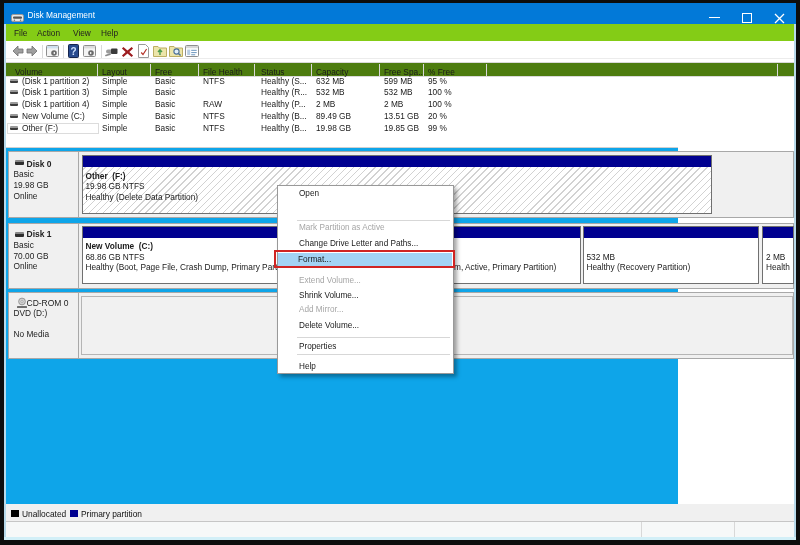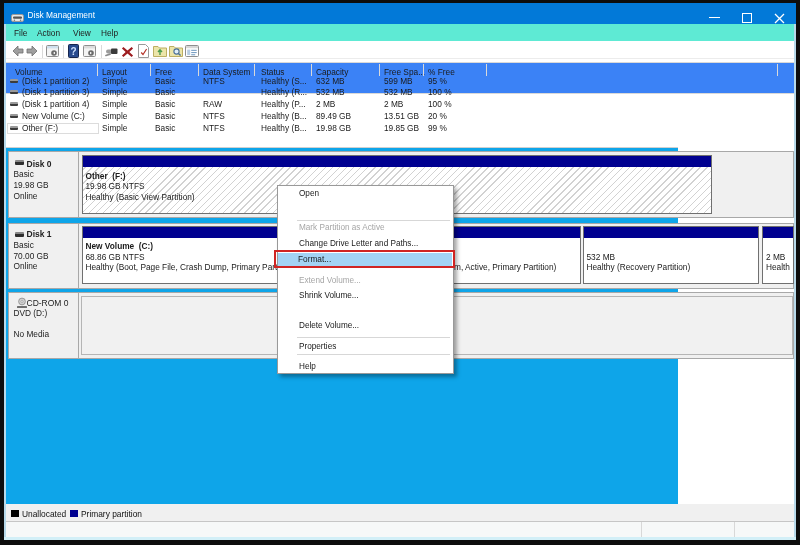--- a/index.html
+++ b/index.html
@@ -4,26 +4,26 @@
 html{width:800px;height:545px;background:#0d0d0d}
 body{width:800px;height:545px;background:#0d0d0d;font-family:"Liberation Sans",sans-serif;position:relative;overflow:hidden;filter:blur(0.35px)}
 .abs{position:absolute}
 #winbg{left:4px;top:3px;width:792px;height:537px;background:#ffffff}
 #bl{left:4px;top:24px;width:2px;height:516px;background:#b7d9ea;z-index:40}
 #br{left:794px;top:24px;width:2px;height:516px;background:#b7d9ea;z-index:40}
 #bb{left:4px;top:537px;width:792px;height:3px;background:#d2eff7;z-index:40}
 #title{left:4px;top:3px;width:792px;height:21px;background:#0279d8;color:#fff}
 #title .t{position:absolute;left:23.5px;top:6.5px;font-size:8.4px}
 .cap{position:absolute;background:#fff}
-#menubar{left:4px;top:24px;width:792px;height:17px;background:#5eead4;font-size:8.3px;color:#222}
+#menubar{left:4px;top:24px;width:792px;height:17px;background:#84cc16;font-size:8.3px;color:#222}
 #menubar span{position:absolute;top:4px}
 #toolbar{left:4px;top:43px;width:792px;height:16px;background:#fff;border-bottom:1px solid #ececec}
 .tsep{position:absolute;width:1px;background:#d9d9d9;top:2px;height:13px}
 
-#hdr{left:6px;top:62px;width:789px;height:32px;background:#3b82f6;border-top:1px solid #d9d9d9;border-bottom:1px solid #d9d9d9;font-size:8.3px;color:#1a1a1a}
+#hdr{left:6px;top:62px;width:789px;height:15px;background:#4d7c0f;border-top:1px solid #d9d9d9;border-bottom:1px solid #d9d9d9;font-size:8.3px;color:#1a1a1a}
 #hdr span{position:absolute;top:3.5px}
 #hdr i{position:absolute;top:1px;height:12px;width:1px;background:#d9d9d9}
 .trow{left:6px;width:789px;height:12px;font-size:8.3px;color:#1a1a1a}
 .trow span{position:absolute;top:50%;transform:translateY(-50%);white-space:nowrap}
 .vicon{position:absolute;left:4px;top:50%;transform:translateY(-50%);width:8px;height:4px;background:linear-gradient(#9a9a9a 0 40%,#3c3c3c 40%);border-radius:1px}
 
 #graph{left:6px;top:147px;width:672px;height:357px;background:#0ea5e9;border-top:1px solid #d0d0d0}
 .drow{position:absolute;left:2px;width:786px;border:1px solid #a8a8a8;background:#f0f0f0}
 .dpanel{position:absolute;left:0;top:0;bottom:0;width:70px;border-right:1px solid #a8a8a8;background:#f0f0f0;font-size:8.3px;color:#222}
 .dpanel div{position:absolute;white-space:nowrap}
@@ -123,21 +123,21 @@
       <rect x="6.2" y="4.8" width="5.5" height="1.1" fill="#7aa0c4"></rect>
       <rect x="6.2" y="7" width="5.5" height="1.1" fill="#7aa0c4"></rect>
       <rect x="6.2" y="9.2" width="4" height="1.1" fill="#7aa0c4"></rect>
     </svg>
 </div>
 
 <div class="abs" id="hdr">
   <span style="left:9px">Volume</span>
   <span style="left:96px">Layout</span>
   <span style="left:149px">Free</span>
-  <span style="left:197px">Data System</span>
+  <span style="left:197px">File Health</span>
   <span style="left:255px">Status</span>
   <span style="left:310px">Capacity</span>
   <span style="left:378px">Free Spa...</span>
   <span style="left:422px">% Free</span>
   <i style="left:91px"></i>
     <i style="left:144px"></i>
     <i style="left:192px"></i>
     <i style="left:248px"></i>
     <i style="left:305px"></i>
     <i style="left:373px"></i>
@@ -209,21 +209,21 @@
       <i class="dico" style="left:5.5px;top:8px"></i>
       <div style="left:17.5px;top:6.5px;font-weight:bold;font-size:8.5px">Disk 0</div>
       <div style="left:4.5px;top:17.4px">Basic</div>
       <div style="left:4.5px;top:28px">19.98 GB</div>
       <div style="left:4.5px;top:38.6px">Online</div>
     </div>
     <div class="cell hatch" style="left:73px;top:2.5px;width:630px;height:59.5px">
       <div class="strip"></div>
       <div class="txt" style="left:2.5px;top:15px;font-weight:bold">Other&nbsp; (F:)</div>
       <div class="txt" style="left:2.5px;top:25.5px">19.98 GB NTFS</div>
-      <div class="txt" style="left:2.5px;top:36.5px">Healthy (Basic View Partition)</div>
+      <div class="txt" style="left:2.5px;top:36.5px">Healthy (Delete Data Partition)</div>
     </div>
   </div>
 
   <div class="drow" style="top:75px;height:66px">
     <div class="dpanel">
       <i class="dico" style="left:5.5px;top:8px"></i>
       <div style="left:17.5px;top:5px;font-weight:bold;font-size:8.5px">Disk 1</div>
       <div style="left:4.5px;top:16px">Basic</div>
       <div style="left:4.5px;top:26.5px">70.00 GB</div>
       <div style="left:4.5px;top:37px">Online</div>
@@ -273,20 +273,21 @@
     <i style="left:728px"></i>
   </div>
 
 <div class="abs" id="menu">
   <div class="mi" style="top:0.6px">Open</div>
   <div class="sep" style="top:33.5px"></div>
   <div class="mi dis" style="top:34.5px">Mark Partition as Active</div>
   <div class="mi dis" style="top:87.9px">Extend Volume...</div>
   <div class="mi" style="top:51.2px">Change Drive Letter and Paths...</div>
   <div class="mi" style="top:102.9px">Shrink Volume...</div>
+  <div class="mi dis" style="top:116.9px">Add Mirror...</div>
   <div class="mi" style="top:132.5px">Delete Volume...</div>
   <div class="sep" style="top:151.2px"></div>
   <div class="mi" style="top:153.7px">Properties</div>
   <div class="sep" style="top:168.2px"></div>
   <div class="mi" style="top:173.7px">Help</div>
 </div>
 <div id="hl"></div>
 <div id="fmt">Format...</div>
 <div id="redbox"></div>
 

